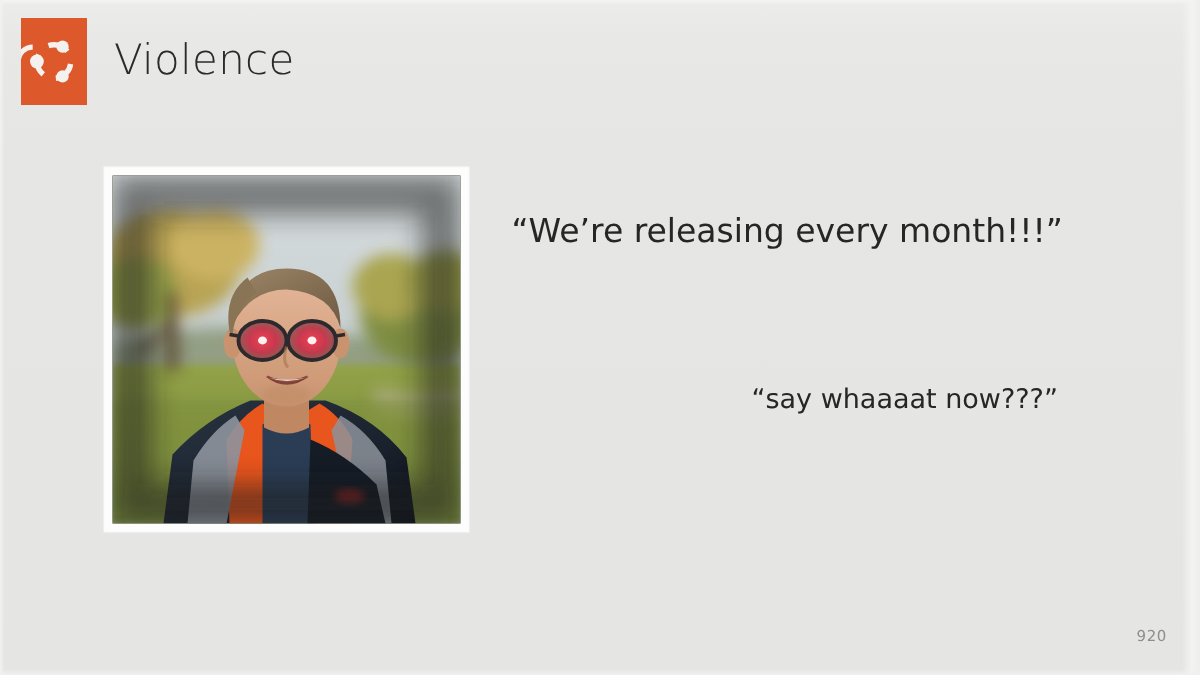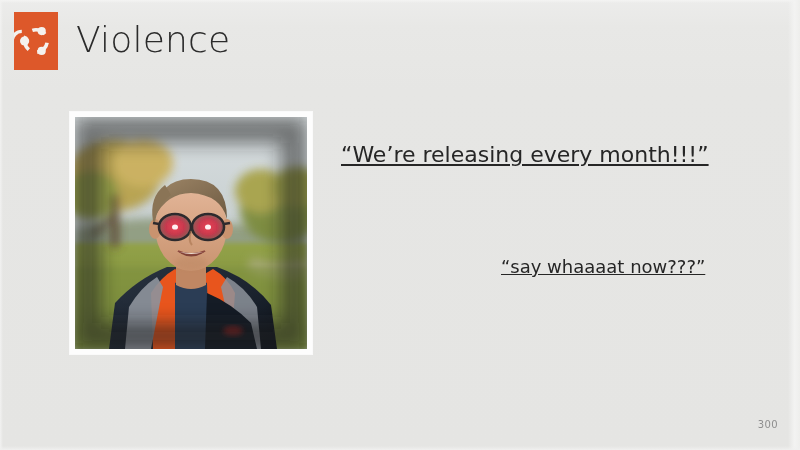--- a/index.html
+++ b/index.html
@@ -58,21 +58,21 @@
     background: #dd582a;
     display: block;
   }
   .logo-badge svg { display: block; }
   .slide-title {
     position: absolute;
     left: 76px;
     top: 17px;
     font-family: "DejaVu Sans", sans-serif;
     font-weight: 300;
-    font-size: 36px;
+    font-size: 28px;
     line-height: 46px;
     letter-spacing: 0.2px;
     color: #2b2b2b;
     white-space: nowrap;
   }
 
   
   .photo-frame {
     position: absolute;
     left: 70px;
@@ -93,21 +93,20 @@
   }
   .photo svg { display: block; }
 
   
   .quote {
     position: absolute;
     font-family: "DejaVu Sans", sans-serif;
     font-weight: 400;
     color: #262626;
     white-space: nowrap;
-    text-decoration: underline;
   }
   .quote-1 {
     left: 341px;
     top: 140px;
     font-size: 22px;
     line-height: 30px;
   }
   .quote-2 {
     left: 501px;
     top: 252px;
@@ -294,15 +293,15 @@
                    M 26 26 L 26 206 L 206 206 L 206 26 Z" fill="#1b1b1b" fill-rule="evenodd"></path>
         </g>
       </svg>
     </div>
   </div>
 
   <div class="quote quote-1">“We’re releasing every month!!!”</div>
 
   <div class="quote quote-2">“say whaaaat now???”</div>
 
-  <div class="page-number">300</div>
+  <div class="page-number">920</div>
 
 </div>
 
 </body></html>

